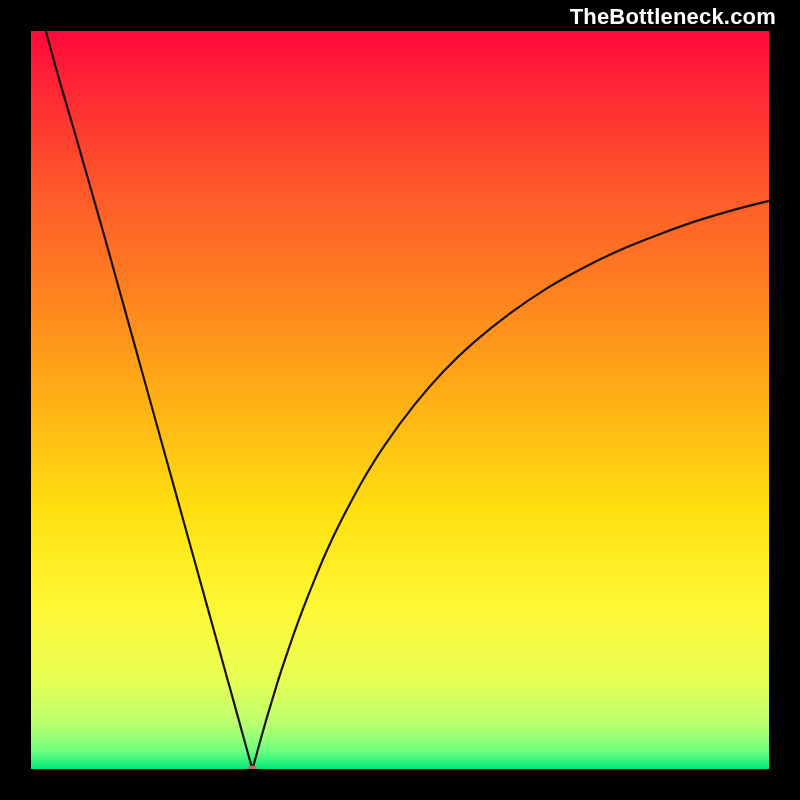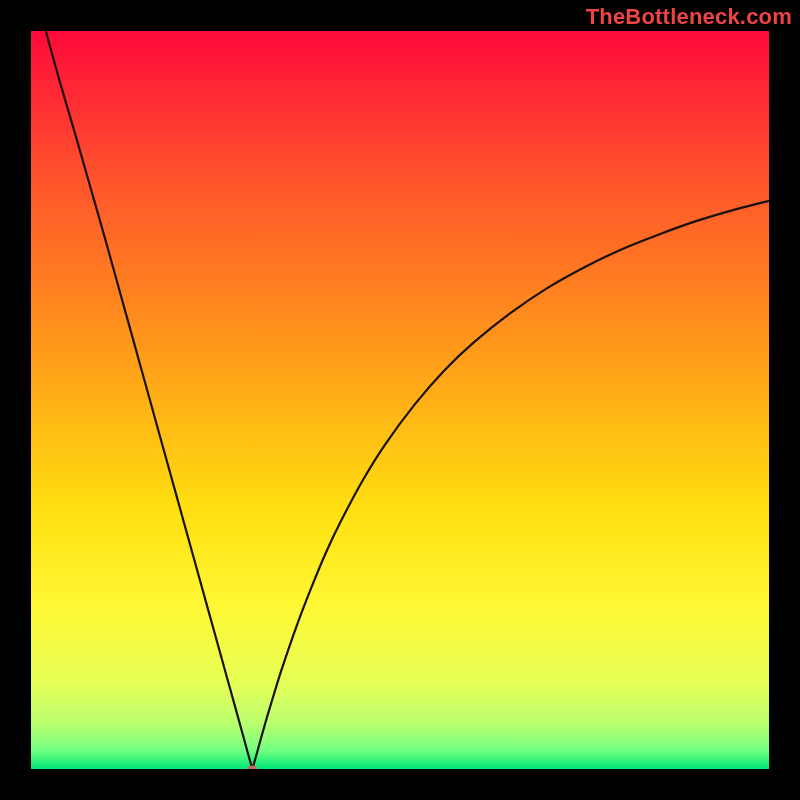--- a/index.html
+++ b/index.html
@@ -21,22 +21,22 @@
     position: absolute;
     left: 31px;
     top: 31px;
     width: 738px;
     height: 738px;
     overflow: hidden;
   }
   .watermark {
     position: absolute;
     top: 4px;
-    right: 8px;
-    color: #ef4444;
+    right: 24px;
+    color: #ffffff;
     font-size: 22px;
     font-weight: 600;
     letter-spacing: 0.2px;
     z-index: 5;
   }
   svg {
     display: block;
     width: 738px;
     height: 738px;
   }

